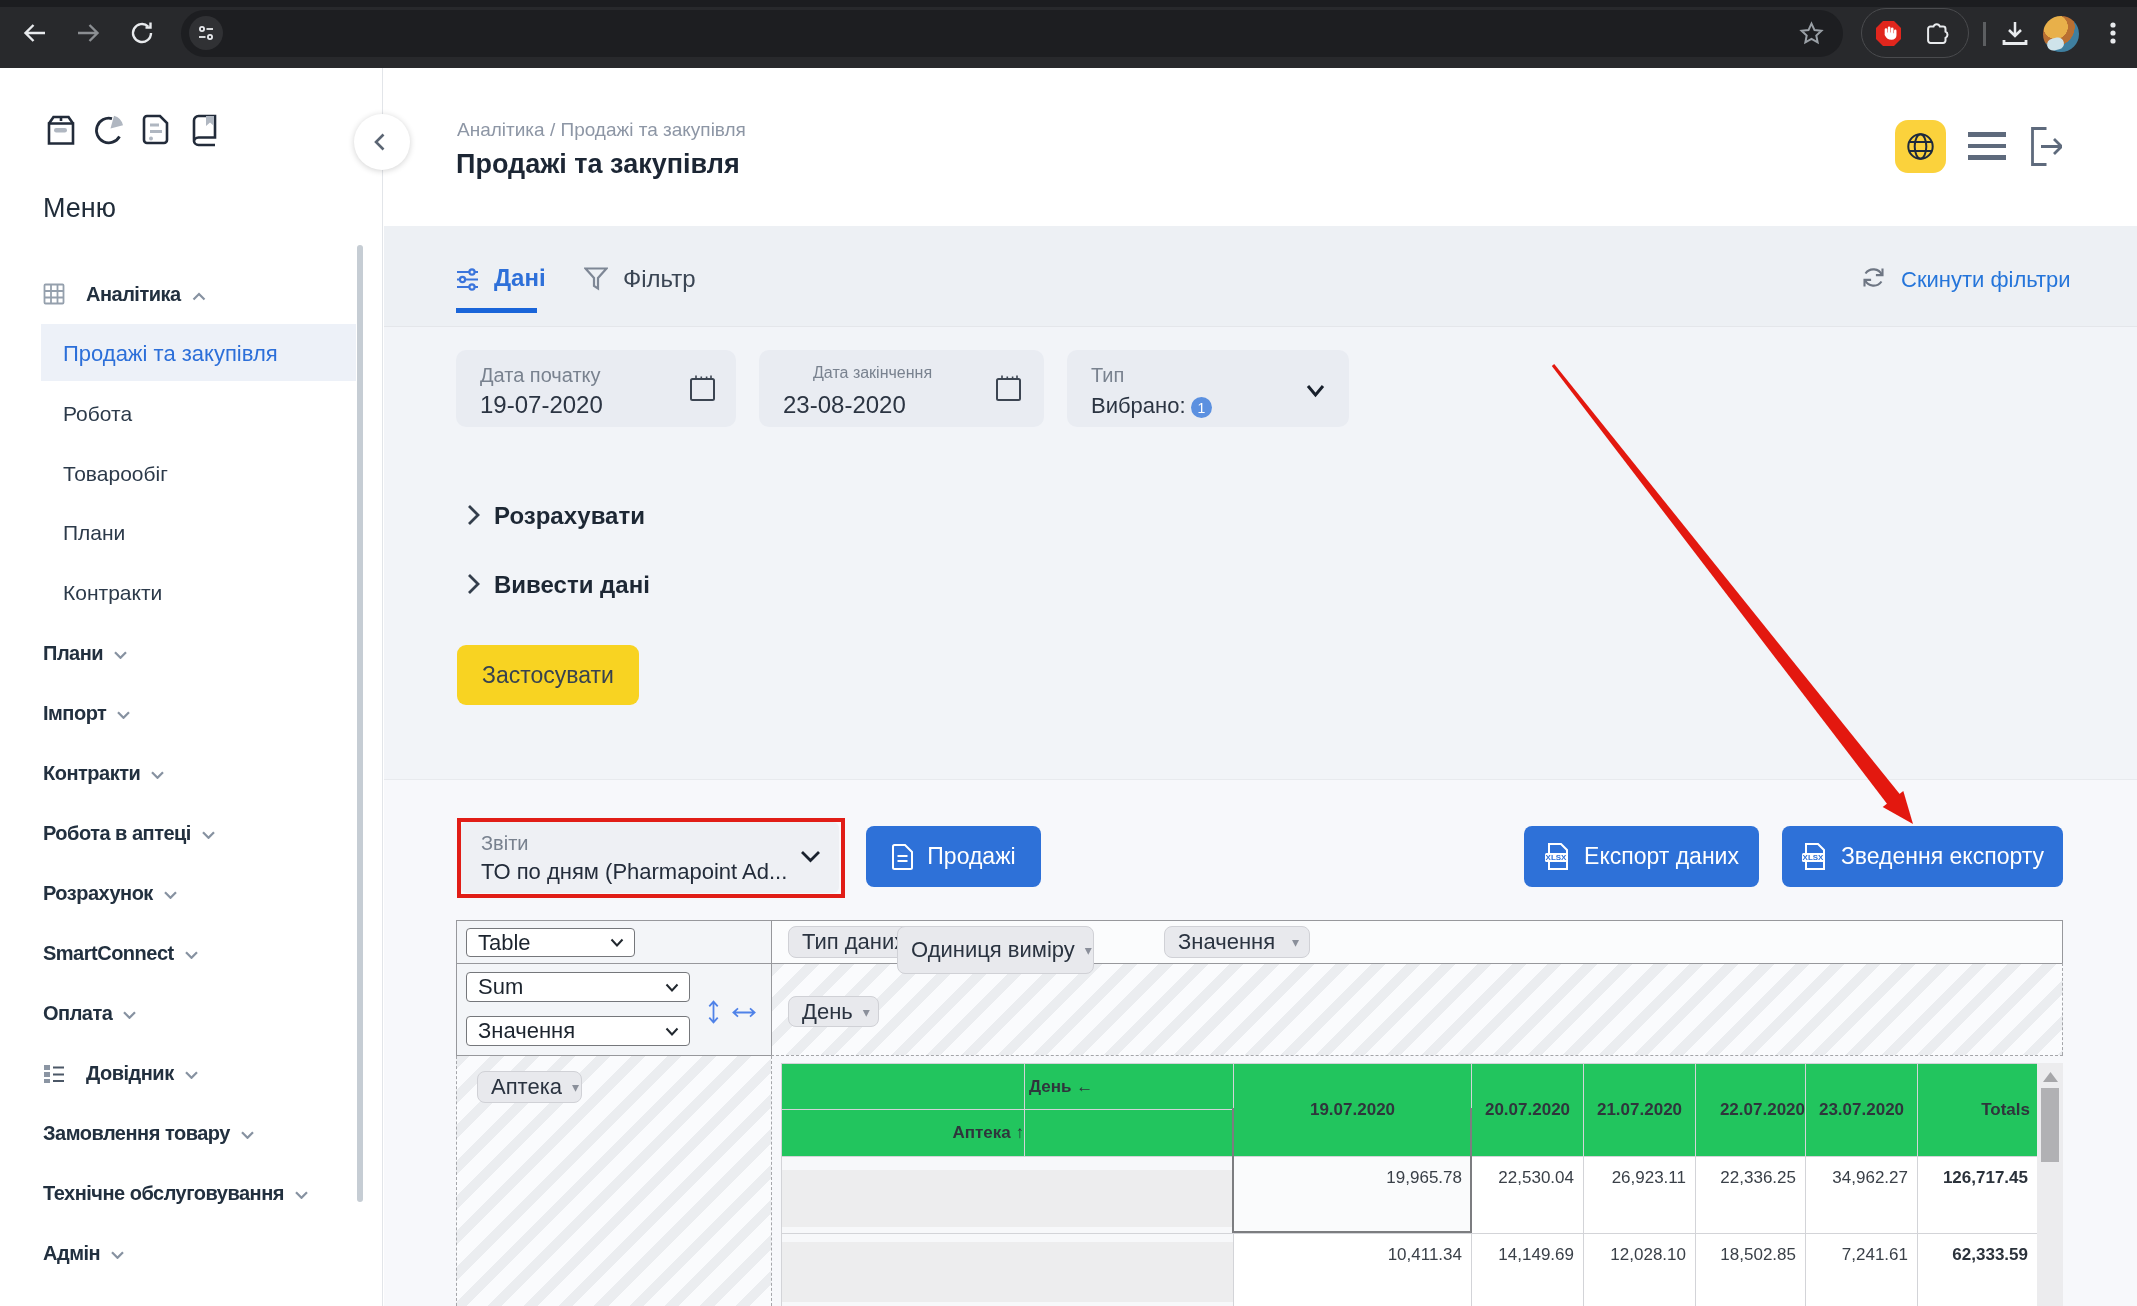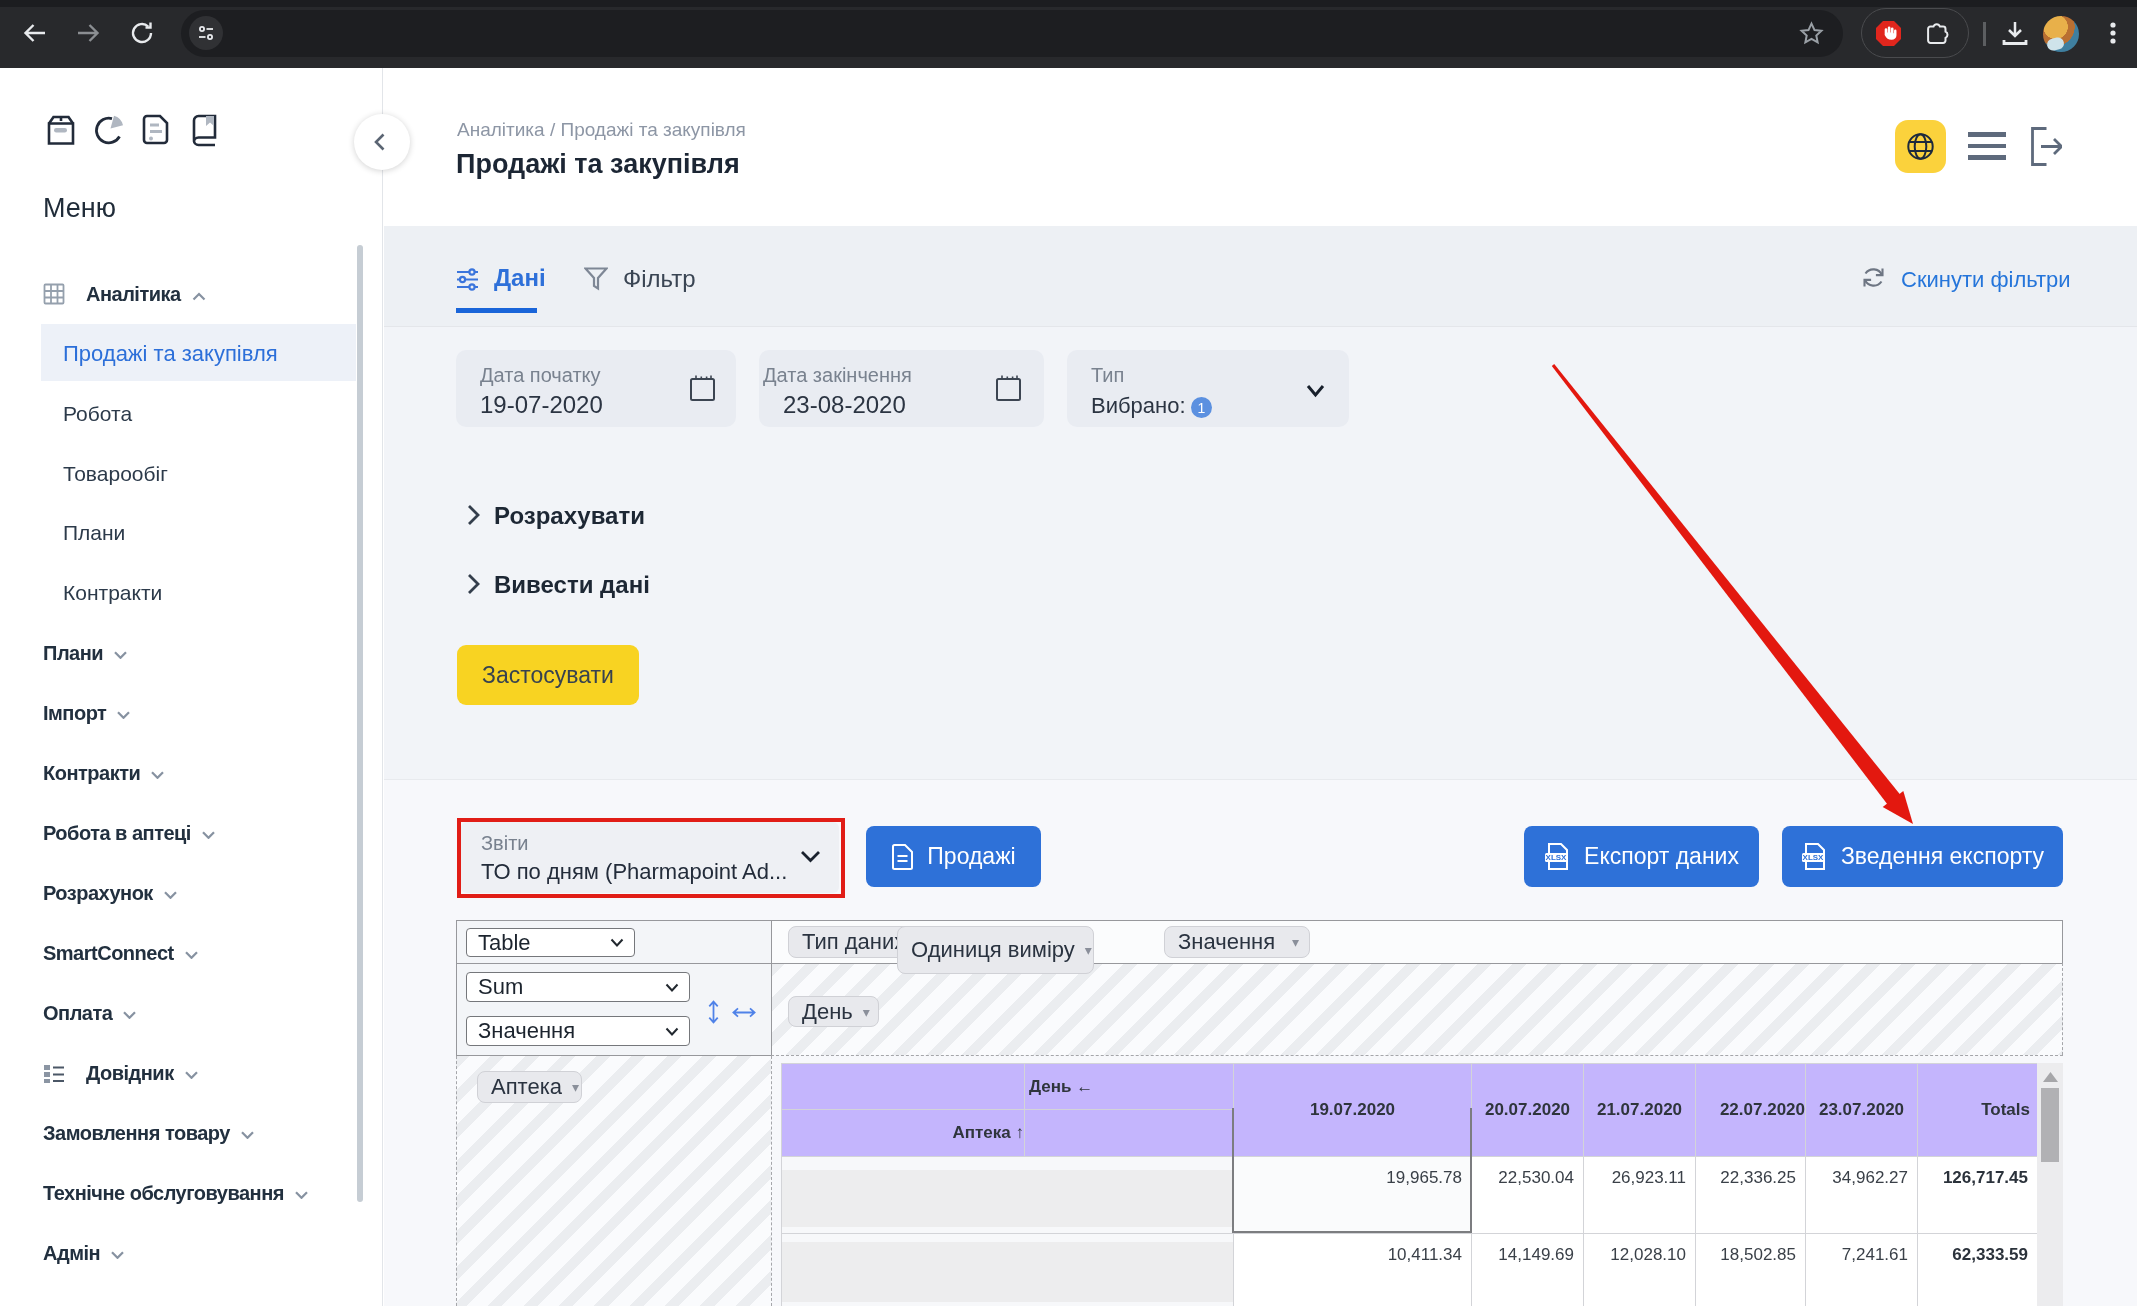--- a/index.html
+++ b/index.html
@@ -7,21 +7,21 @@
 #root{position:relative;width:2137px;height:1306px}
 .mi{display:flex;align-items:center;gap:11px;font-size:20px;letter-spacing:-0.5px;font-weight:bold;color:#22303f;position:absolute;left:43px;white-space:nowrap}
 .mi .chev{margin-top:3px}
 .sub{position:absolute;left:63px;font-size:21px;font-weight:400;color:#2c3a4a}
 .pill{position:absolute;display:flex;align-items:center;justify-content:space-between;white-space:nowrap;background:#e8e9ed;border:1px solid #d0d1d6;border-radius:8px;font-size:22px;color:#2a3340;padding:0 10px 0 13px}
 .pill .tri{color:#8a8f9a;font-size:14px;margin-left:10px}
 .sel{position:absolute;background:#fff;border:1px solid #75777b;border-radius:4px;display:flex;align-items:center;justify-content:space-between;font-size:22px;color:#1c242e;padding:0 10px 0 11px}
 .hatch{background:repeating-linear-gradient(135deg,#ebedf0 0px,#ebedf0 10px,#fafbfd 10px,#fafbfd 25px)}
 table.pvt{border-collapse:collapse;table-layout:fixed;position:absolute;left:781px;top:1063px;width:1256px}
 table.pvt th,table.pvt td{border:1px solid #d3d4d8;font-size:17px;color:#2f353c;overflow:hidden}
-table.pvt th{background:#c4b5fd;font-weight:bold}
+table.pvt th{background:#22c55e;font-weight:bold}
 table.pvt td{text-align:right;padding:11px 9px 0 0;vertical-align:top;background:#fff;color:#3a4048}
 </style></head><body>
 <div id="root">
 <div class="abs" style="left:0;top:0;width:2137px;height:68px;background:#28292c"></div>
     <div class="abs" style="left:0;top:0;width:2137px;height:7px;background:#1c1d20"></div>
     <svg class="abs" style="left:22px;top:20px" width="26" height="26" viewBox="0 0 26 26" fill="none" stroke="#e8eaed" stroke-width="2.4">
       <path d="M23 13H4M11.5 5 3.5 13l8 8"></path>
     </svg>
     <svg class="abs" style="left:75px;top:20px" width="26" height="26" viewBox="0 0 26 26" fill="none" stroke="#8b8e92" stroke-width="2.4">
       <path d="M3 13h19M14.5 5l8 8-8 8"></path>
@@ -186,21 +186,21 @@
     </svg>
     <div class="abs" style="left:1901px;top:267px;font-size:22px;color:#2575da">Скинути фільтри</div>
     <div class="abs" style="left:456px;top:350px;width:280px;height:77px;background:#e9ecf2;border-radius:10px"></div>
     <div class="abs" style="left:480px;top:364px;font-size:20px;color:#79828f">Дата початку</div>
     <div class="abs" style="left:480px;top:391px;font-size:24px;color:#2b3442">19-07-2020</div>
     <svg class="abs" style="left:689px;top:374px" width="27" height="29" viewBox="0 0 27 29" fill="none" stroke="#3c4552" stroke-width="2">
       <rect x="2" y="5" width="23" height="21" rx="1.5"></rect>
       <path d="M7 5V1.5M12.3 5V2.5M17.6 5V2.5M22 5V1.5" stroke-width="1.6"></path>
     </svg>
     <div class="abs" style="left:759px;top:350px;width:285px;height:77px;background:#e9ecf2;border-radius:10px"></div>
-    <div class="abs" style="left:763px;top:364px;font-size:20px;color:#79828f">Дата закінчення</div>
+    <div class="abs" style="left:813px;top:364px;font-size:16px;color:#79828f">Дата закінчення</div>
     <div class="abs" style="left:783px;top:391px;font-size:24px;color:#2b3442">23-08-2020</div>
     <svg class="abs" style="left:995px;top:374px" width="27" height="29" viewBox="0 0 27 29" fill="none" stroke="#3c4552" stroke-width="2">
       <rect x="2" y="5" width="23" height="21" rx="1.5"></rect>
       <path d="M7 5V1.5M12.3 5V2.5M17.6 5V2.5M22 5V1.5" stroke-width="1.6"></path>
     </svg>
     <div class="abs" style="left:1067px;top:350px;width:282px;height:77px;background:#e9ecf2;border-radius:10px"></div>
     <div class="abs" style="left:1091px;top:364px;font-size:20px;color:#79828f">Тип</div>
     <div class="abs" style="left:1091px;top:393px;font-size:22px;color:#2b3442">Вибрано:</div>
     <div class="abs" style="left:1191px;top:397px;width:21px;height:21px;border-radius:11px;background:#5b90e0;color:#fff;font-size:14px;display:flex;align-items:center;justify-content:center">1</div>
     <svg class="abs" style="left:1306px;top:384px" width="19" height="14" viewBox="0 0 19 14" fill="none" stroke="#18202c" stroke-width="3">

